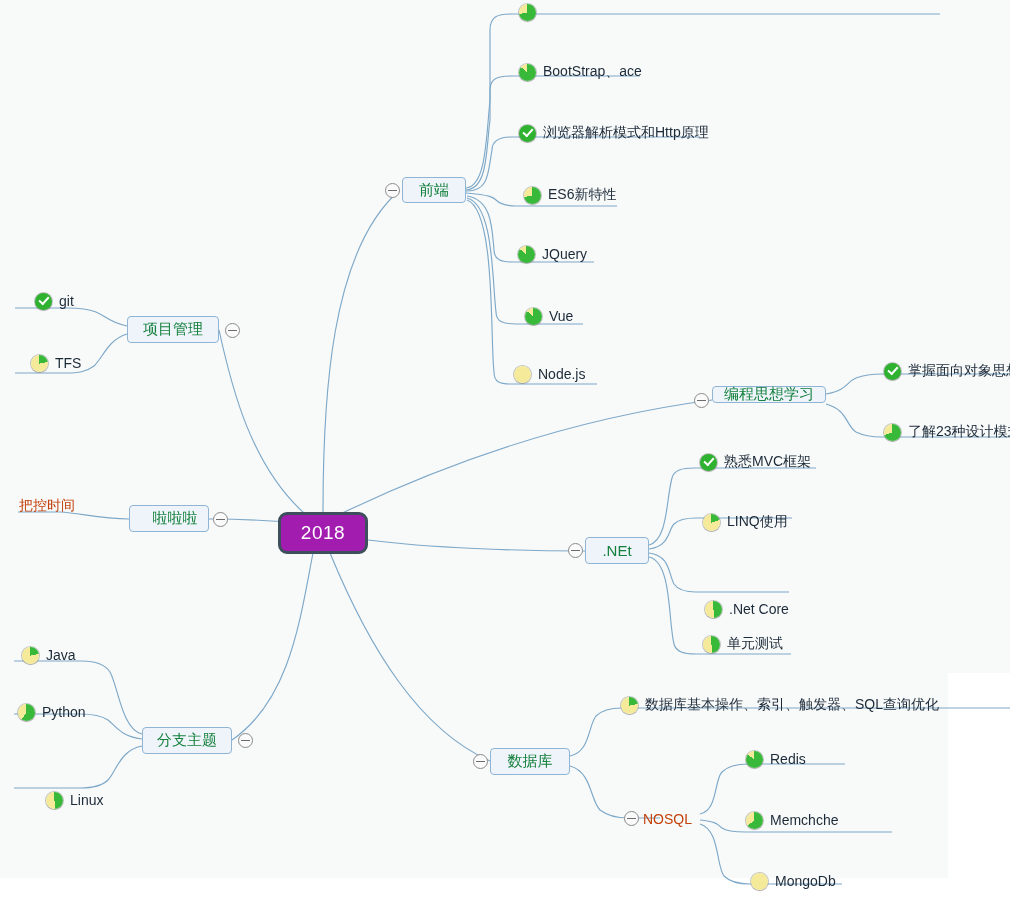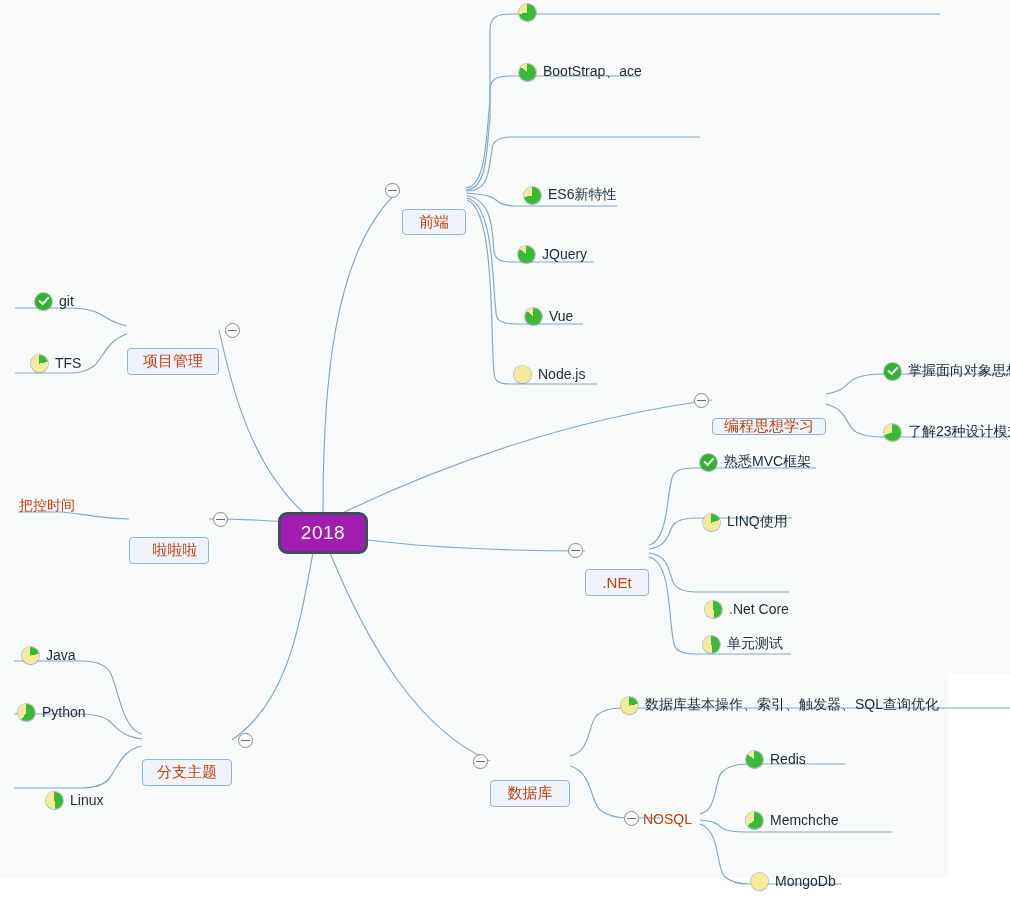--- a/index.html
+++ b/index.html
@@ -26,26 +26,25 @@
     box-sizing:border-box;
     letter-spacing:.5px;
   }
 
   
   .box-node{
     position:absolute;
     background:#eef4fa;
     border:1px solid #8fb4d4;
     border-radius:4px;
-    color:#c2410c;
+    color:#15803d;
     font-size:15px;
     display:flex;align-items:center;justify-content:center;
     box-sizing:border-box;
     white-space:nowrap;
-    margin-top:32px;
   }
 
   
   .leaf{
     position:absolute;
     display:flex;align-items:center;
     white-space:nowrap;
     font-size:14px;
     color:#1c2a38;
     height:22px;
@@ -147,20 +146,24 @@
 
   <div class="leaf" style="left:519px;top:1px;">
     <span class="pie" style="background:conic-gradient(#39b939 0% 72%, #f5ea9a 72% 100%);"></span>
   </div>
 
   <div class="leaf" style="left:519px;top:61px;">
     <span class="pie" style="background:conic-gradient(#39b939 0% 86%, #f5ea9a 86% 100%);"></span>
     <span class="txt">BootStrap、ace</span>
   </div>
 
+  <div class="leaf" style="left:519px;top:122px;">
+    <span class="pie done"></span>
+    <span class="txt">浏览器解析模式和Http原理</span>
+  </div>
 
   <div class="leaf" style="left:524px;top:184px;">
     <span class="pie" style="background:conic-gradient(#39b939 0% 72%, #f5ea9a 72% 100%);"></span>
     <span class="txt">ES6新特性</span>
   </div>
 
   <div class="leaf" style="left:518px;top:243px;">
     <span class="pie" style="background:conic-gradient(#39b939 0% 86%, #f5ea9a 86% 100%);"></span>
     <span class="txt">JQuery</span>
   </div>

